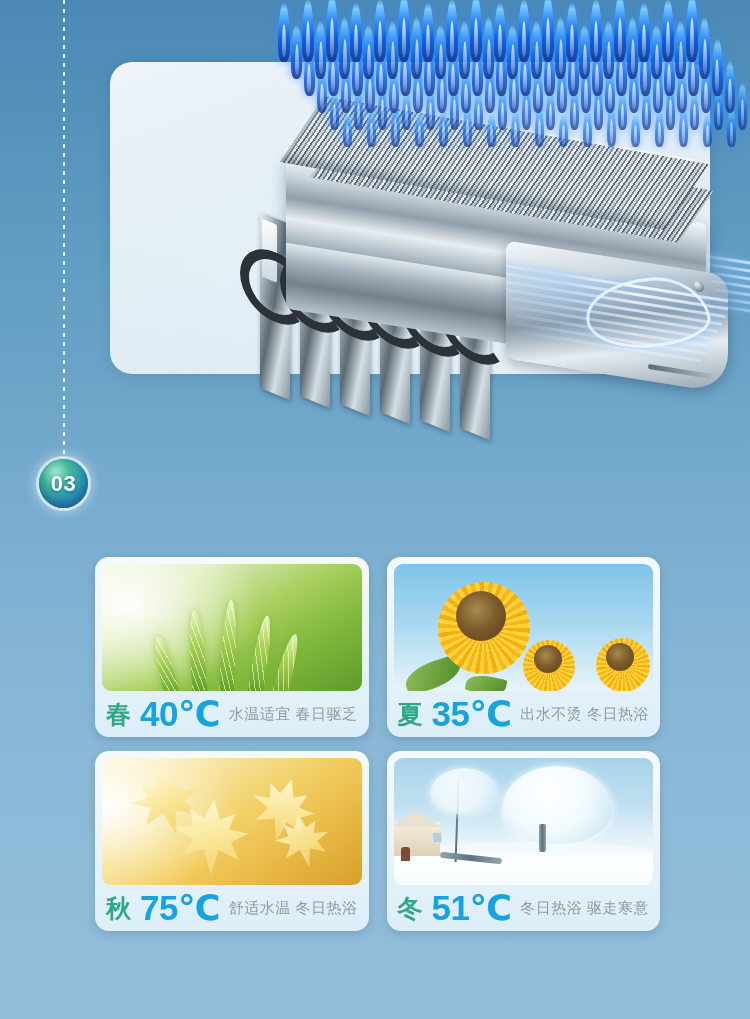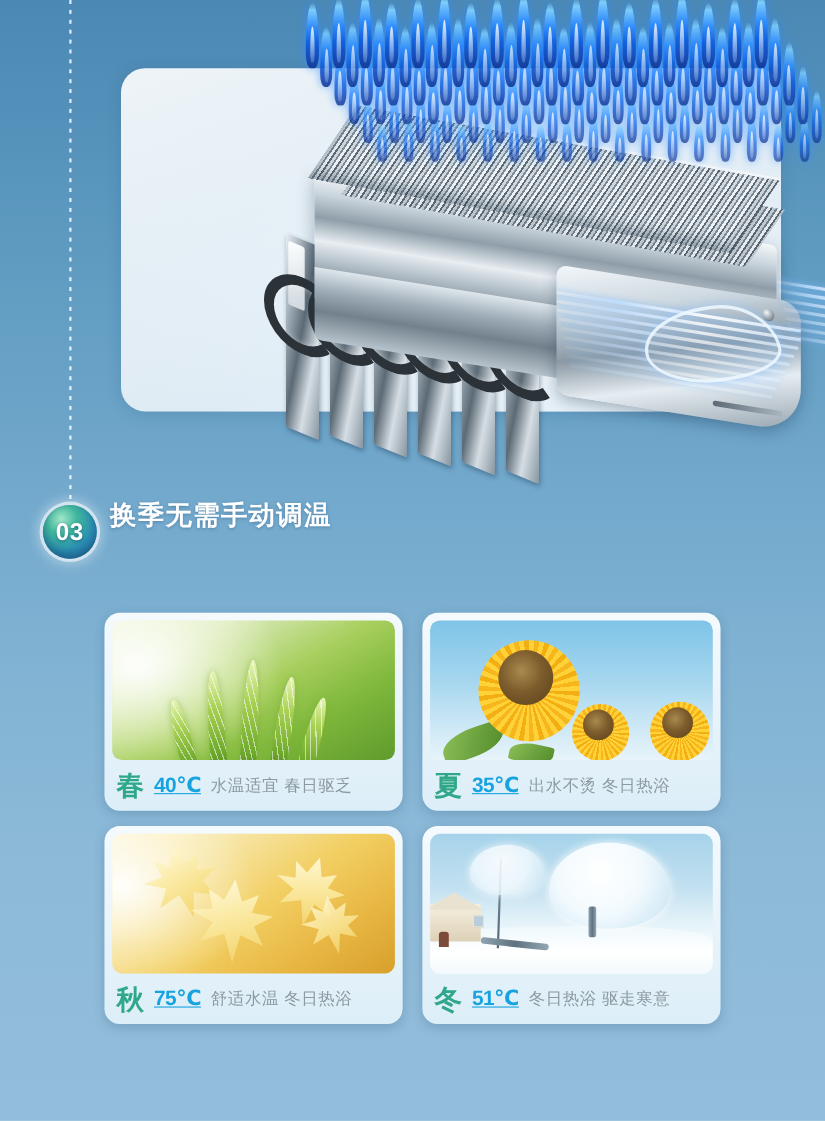--- a/index.html
+++ b/index.html
@@ -164,21 +164,21 @@
     padding:7px 7px 0 7px;
     box-shadow:0 3px 10px rgba(30,70,110,.22);
   }
   .card-photo{
     height:127px;border-radius:9px;overflow:hidden;position:relative;
   }
   .card-label{
     height:46px;display:flex;align-items:center;gap:9px;padding:0 4px;
   }
   .season{font-size:25px;font-weight:700;color:#2fa889;letter-spacing:0;}
-  .temp{font-size:19px;font-weight:700;color:#17a3e0;letter-spacing:-.5px;text-decoration:underline;}
+  .temp{font-size:35px;font-weight:700;color:#17a3e0;letter-spacing:-.5px;}
   .desc{font-size:15px;color:#8d9aa3;letter-spacing:.5px;white-space:nowrap;}
 
   
   .ph-spring{background:linear-gradient(150deg,#f2f6e6 0%,#dcebc0 22%,#a8cf5e 50%,#7fb83c 72%,#5f9b2c 100%);}
   .ph-spring::before{
     content:"";position:absolute;left:-8%;top:-10%;width:70%;height:120%;
     background:radial-gradient(ellipse at 25% 35%,rgba(255,255,255,.95) 0%,rgba(248,252,230,.5) 38%,rgba(230,244,200,0) 68%);
   }
   .sprout{
     position:absolute;bottom:-8%;width:15px;height:72%;
@@ -436,21 +436,20 @@
       <div class="stream" style="left: 8px; top: 38px; width: 92px; opacity: 0.62;"></div>
       <div class="stream" style="left: 10px; top: 46px; width: 86px; opacity: 0.55;"></div>
       <div class="stream" style="left: 12px; top: 54px; width: 80px; opacity: 0.48;"></div>
     </div>
 </div>
 
 <div class="badge">
   <span>03</span>
 </div>
 <div class="head-wrap">
-  <h2 class="head-title">换季无需手动调温</h2>
 </div>
 
 <div class="cards">
 
   <div class="card">
     <div class="card-photo ph-spring">
       <div class="sprout" style="left:22%;bottom:-14%;height:58%;transform:rotate(-14deg);"></div>
       <div class="sprout" style="left:34%;bottom:-10%;height:74%;transform:rotate(-4deg);"></div>
       <div class="sprout" style="left:46%;bottom:-12%;height:84%;transform:rotate(3deg);"></div>
       <div class="sprout" style="left:58%;bottom:-10%;height:70%;transform:rotate(9deg);"></div>

